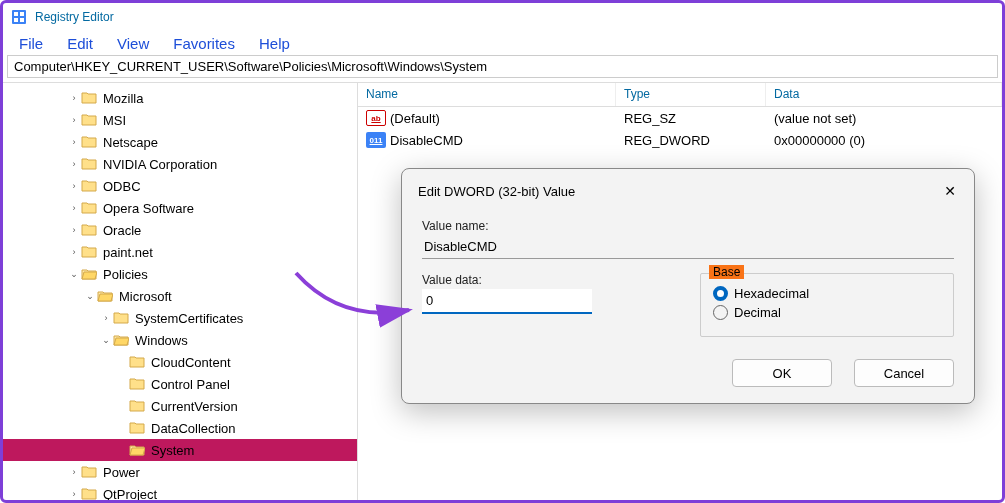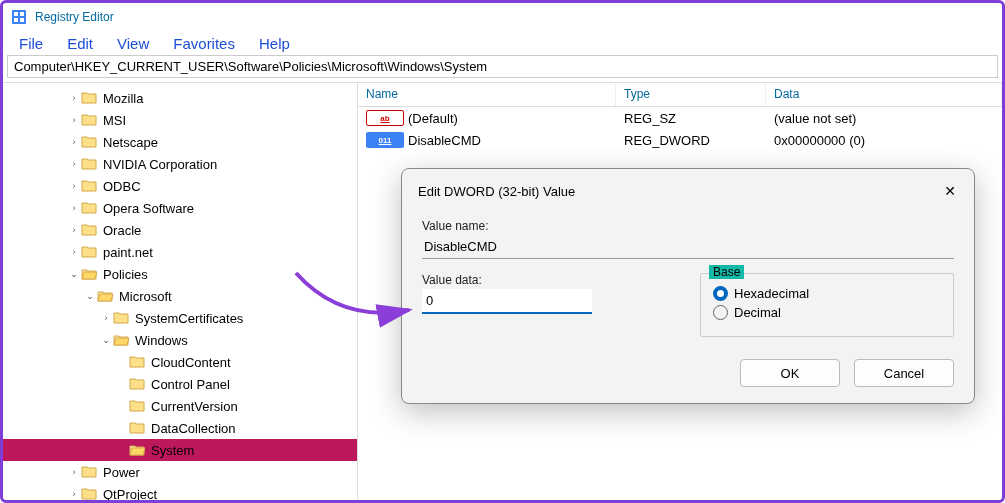--- a/index.html
+++ b/index.html
@@ -25,39 +25,39 @@
     .tree-indent { display: inline-block; }
     
     .list-panel { flex: 1; overflow: auto; }
     .list-header { display: flex; border-bottom: 1px solid #ddd; font-size: 12px; color: #0369a1; height: 24px; }
     .list-header-col { padding: 4px 8px; border-right: 1px solid #eee; }
     .col-name { width: 258px; }
     .col-type { width: 150px; }
     .col-data { flex: 1; }
     .list-row { display: flex; height: 22px; align-items: center; font-size: 13px; }
     .list-cell { padding: 0 8px; }
-    .value-icon { width: 38px; height: 16px; margin-right: 4px; display: inline-flex; align-items: center; justify-content: center; font-size: 8px; font-weight: bold; border-radius: 2px; text-decoration: underline; }
+    .value-icon { width: 20px; height: 16px; margin-right: 4px; display: inline-flex; align-items: center; justify-content: center; font-size: 8px; font-weight: bold; border-radius: 2px; text-decoration: underline; }
     .value-icon.sz { background: #fff; border: 1px solid #c00; color: #c00; }
     .value-icon.dw { background: #3b82f6; color: #fff; }
     
     .dialog { position: absolute; left: 398px; top: 165px; width: 574px; background: #f3f3f3; border: 1px solid #888; border-radius: 8px; box-shadow: 0 8px 30px rgba(0,0,0,0.25); }
     .dialog-titlebar { display: flex; justify-content: space-between; align-items: center; padding: 10px 12px 8px 16px; font-size: 13px; }
     .dialog-close { width: 24px; height: 24px; display: flex; align-items: center; justify-content: center; cursor: pointer; font-size: 14px; }
     .dialog-body { padding: 8px 20px 12px 20px; }
     .dialog-label { font-size: 12px; color: #222; margin-bottom: 2px; }
     .dialog-readonly { border: none; border-bottom: 1px solid #999; background: transparent; width: 100%; font-size: 13px; padding: 4px 2px; margin-bottom: 14px; }
     .dialog-row { display: flex; gap: 24px; }
     .dialog-col { flex: 1; }
     .value-data-input { width: 170px; border: none; border-bottom: 2px solid #0067c0; background: #fff; font-size: 13px; padding: 4px 4px; outline: none; }
     .fieldset { border: 1px solid #ccc; border-radius: 2px; padding: 8px 12px 12px 12px; position: relative; }
-    .fieldset-legend { position: absolute; top: -9px; left: 8px; background: #14b8a6; padding: 0 4px; font-size: 12px; text-align: center; }
+    .fieldset-legend { position: absolute; top: -9px; left: 8px; background: #f97316; padding: 0 4px; font-size: 12px; text-align: center; }
     .radio-row { display: flex; align-items: center; gap: 6px; font-size: 13px; margin: 4px 0; }
     .radio-btn { width: 15px; height: 15px; border-radius: 50%; border: 1px solid #666; display: inline-flex; align-items: center; justify-content: center; }
     .radio-btn.checked { border: 4px solid #0067c0; background: #fff; }
-    .dialog-buttons { display: flex; justify-content: flex-end; gap: 14px; padding: 10px 20px 16px 20px; }
+    .dialog-buttons { display: flex; justify-content: flex-end; gap: 22px; padding: 10px 20px 16px 20px; }
     .dlg-btn { width: 100px; height: 28px; border: 1px solid #bbb; background: #fdfdfd; border-radius: 4px; font-size: 13px; cursor: pointer; }
     
     .arrow { position: absolute; left: 288px; top: 265px; pointer-events: none; }
   </style>
 </head>
 <body>
 
 <div class="titlebar">
   <span class="titlebar-icon">
     <svg viewBox="0 0 16 16">

